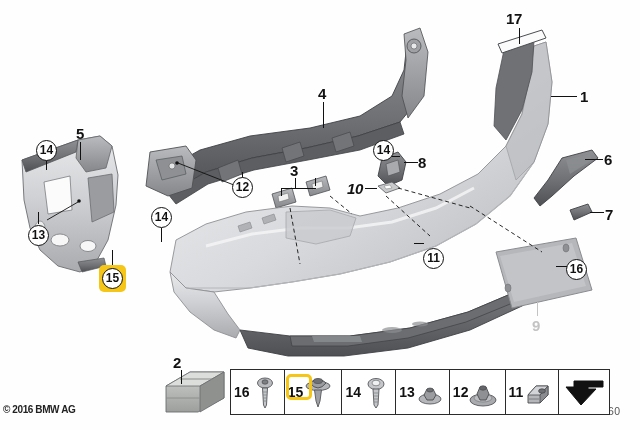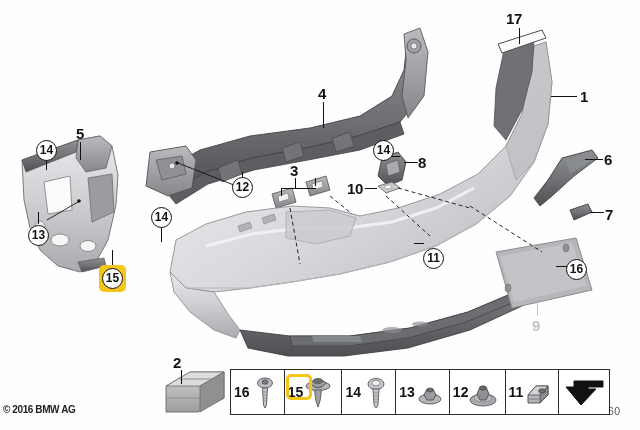--- a/index.html
+++ b/index.html
@@ -247,21 +247,21 @@
 <div class="ldr v" style="left:112px;top:250px;height:18px;"></div>
 <div class="ldr v" style="left:38px;top:212px;height:12px;"></div>
 
 <div class="lbl" style="left:506px;top:11px;">17</div>
 <div class="lbl" style="left:580px;top:89px;">1</div>
 <div class="lbl" style="left:318px;top:86px;">4</div>
 <div class="lbl" style="left:76px;top:126px;">5</div>
 <div class="lbl" style="left:604px;top:152px;">6</div>
 <div class="lbl" style="left:290px;top:163px;">3</div>
 <div class="lbl" style="left:418px;top:155px;">8</div>
-<div class="lbl" style="left:347px;top:181px;">10</div>
+<div class="lbl" style="left:347px;top:181px;font-style:italic;">10</div>
 <div class="lbl" style="left:605px;top:207px;">7</div>
 <div class="lbl" style="left:173px;top:355px;">2</div>
 <div class="lbl faded" style="left:532px;top:318px;">9</div>
 
 <div class="circ" style="left:36px;top:140px;">14</div>
 <div class="circ" style="left:28px;top:225px;">13</div>
 <div class="circ" style="left:151px;top:207px;">14</div>
 <div class="circ" style="left:232px;top:177px;">12</div>
 <div class="circ" style="left:373px;top:140px;">14</div>
 <div class="circ" style="left:423px;top:248px;">11</div>

